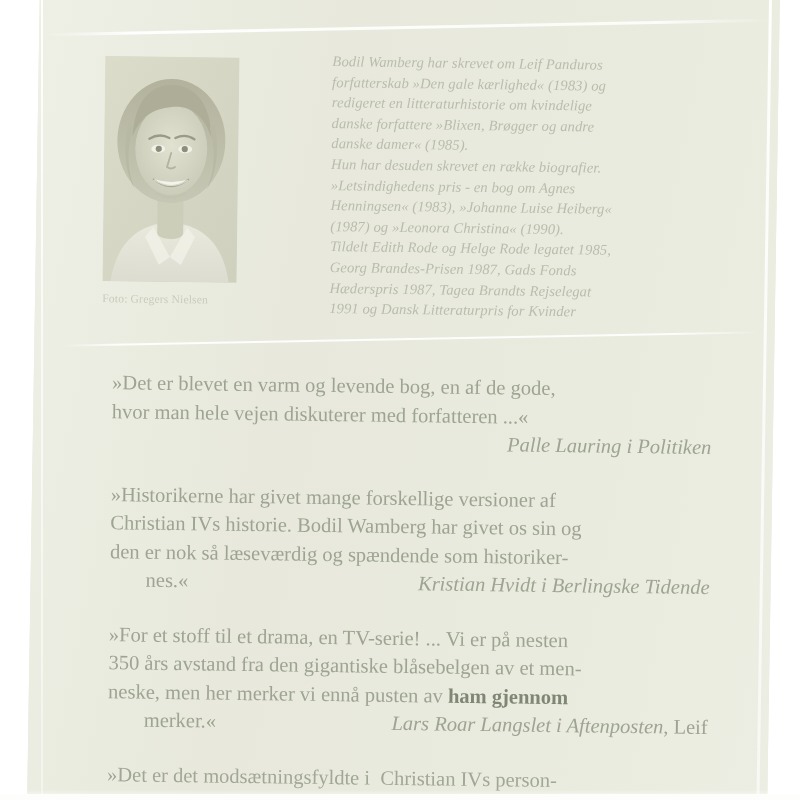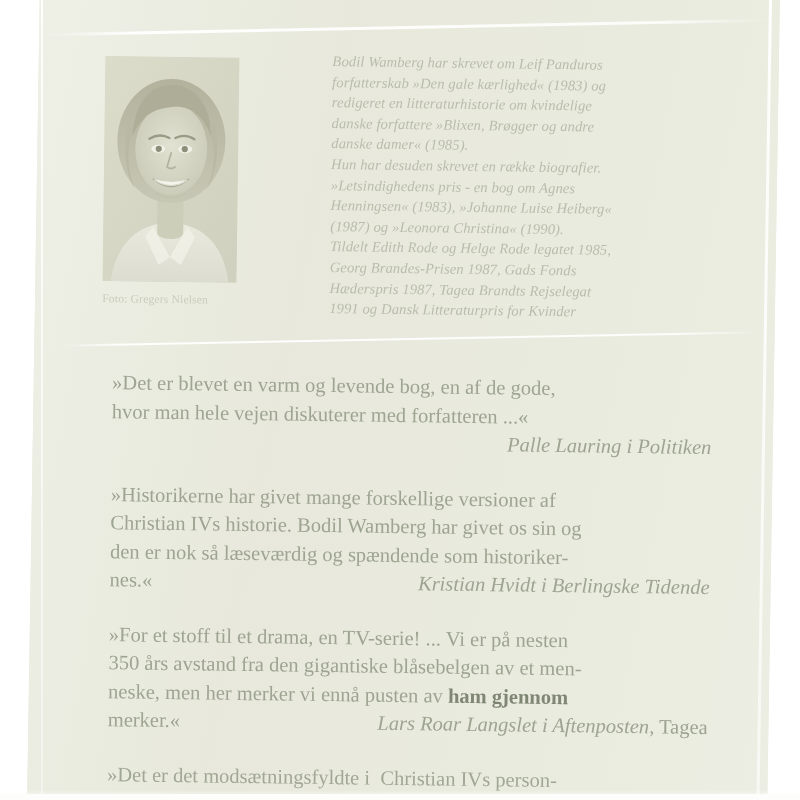--- a/index.html
+++ b/index.html
@@ -129,21 +129,21 @@
   }
   .attrib-inline{
     font-style:italic;
   }
   .bold{font-weight:bold;color:#7f8674;}
   .q1{margin-bottom:26px;}
   .q2{margin-bottom:26px;}
   .q3{margin-bottom:26px;}
   .q4{opacity:.95;}
   .row{display:flex;justify-content:space-between;align-items:baseline;}
-  .row .left{white-space:pre;}
+  .row .left{white-space:pre;margin-left:36px;}
   .row .right{white-space:pre;font-style:italic;}
   
   .cutoff{
     position:absolute;
     left:0; bottom:0; width:800px; height:10px;
     background:linear-gradient(180deg,rgba(255,255,255,0),rgba(255,255,255,.9));
   }
   .bottom-white{
     position:absolute;
     left:0; bottom:0; width:800px; height:6px;
@@ -259,21 +259,21 @@
           <span class="right">Kristian Hvidt i Berlingske Tidende</span>
         </div>
       </div>
 
       <div class="quote q3">
         <div class="qline">»For et stoff til et drama, en TV-serie! ... Vi er på nesten</div>
         <div class="qline">350 års avstand fra den gigantiske blåsebelgen av et men-</div>
         <div class="qline"><span>neske, men her merker vi ennå pusten av </span><span class="bold">ham gjennom</span></div>
         <div class="row">
           <span class="left">merker.«</span>
-          <span><span class="attrib-inline">Lars Roar Langslet i Aftenposten</span><span>, Tagea</span></span>
+          <span><span class="attrib-inline">Lars Roar Langslet i Aftenposten</span><span>, Leif</span></span>
         </div>
       </div>
 
       <div class="quote q4">
         <div class="qline">»Det er det modsætningsfyldte i  Christian IVs person-</div>
       </div>
 
     </div>
   </div>
 

